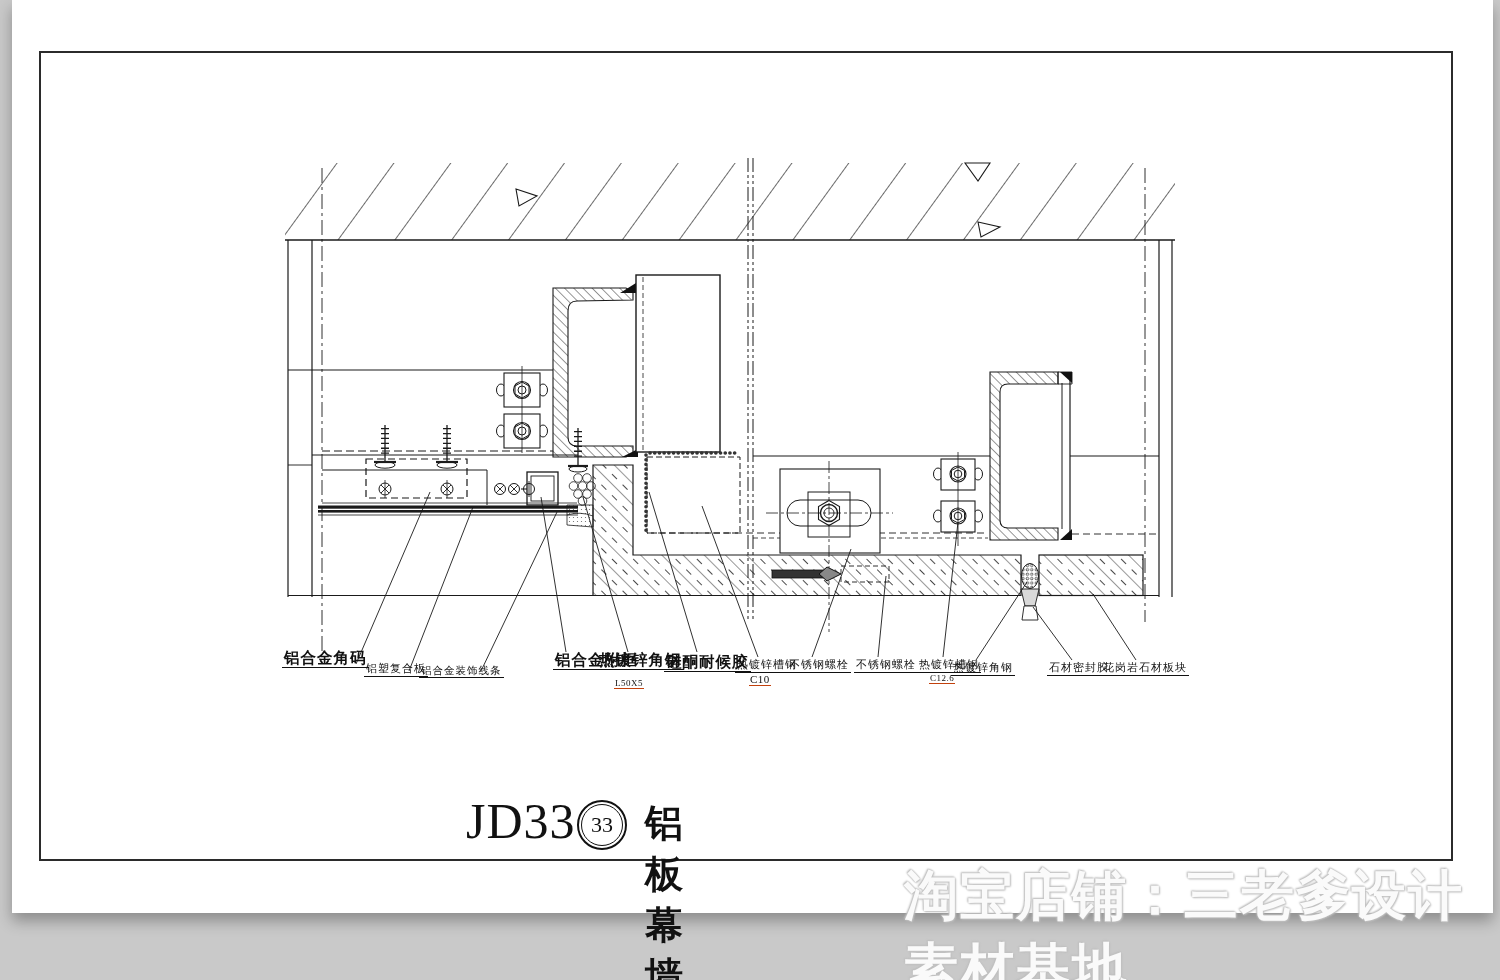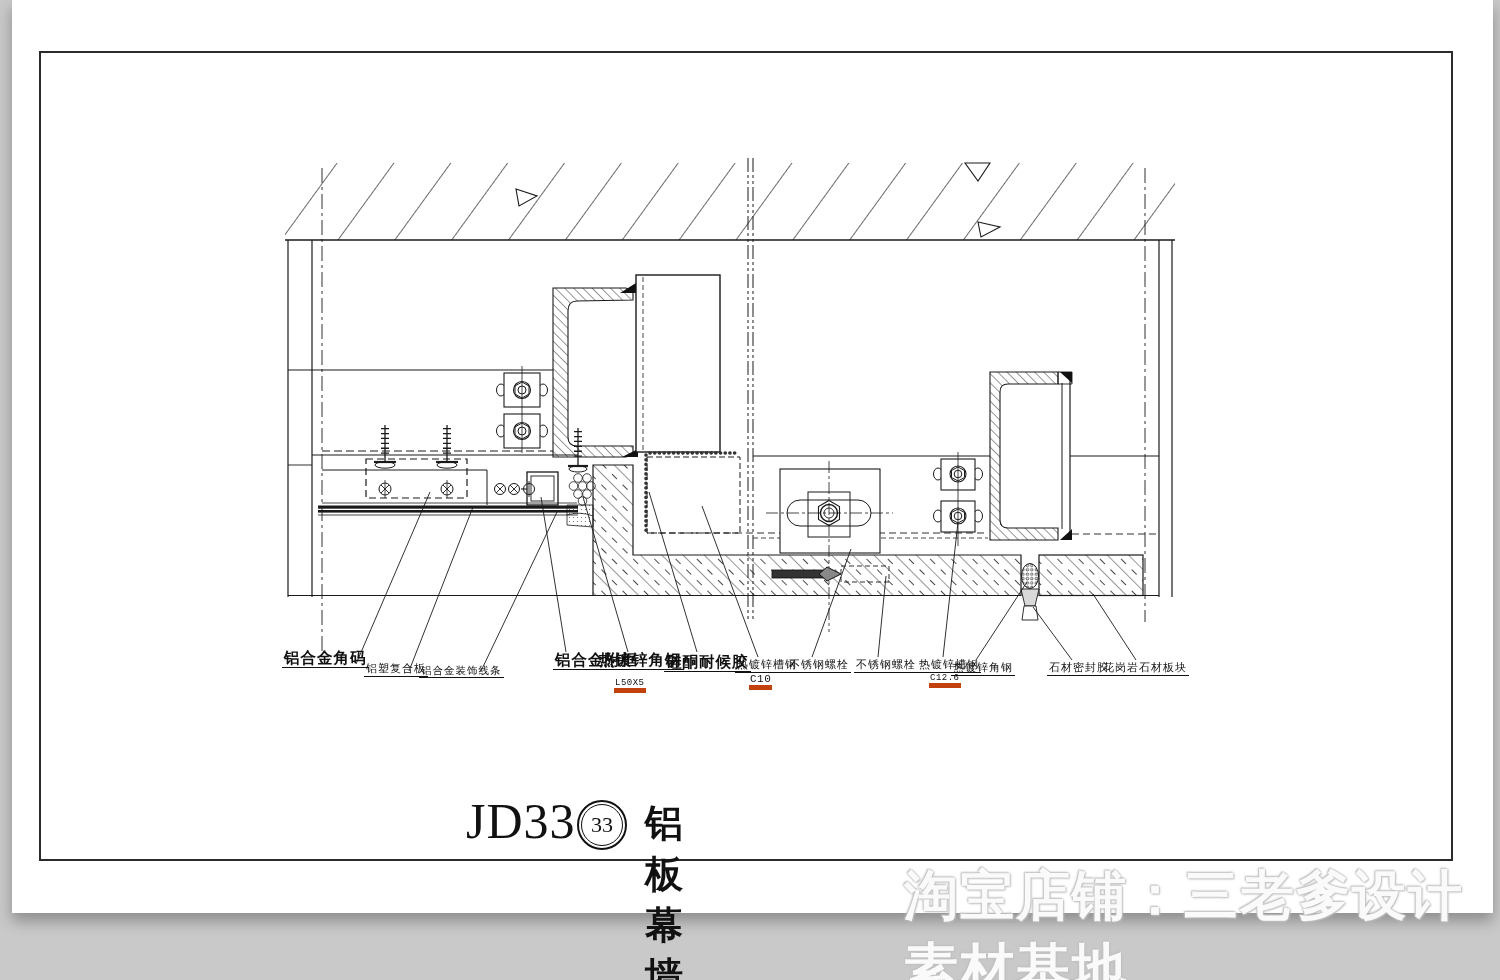--- a/index.html
+++ b/index.html
@@ -16,22 +16,22 @@
   }
   .svg-layer{position:absolute;left:0;top:0;z-index:2;}
   .part-label{
     position:absolute;z-index:3;white-space:nowrap;
     border-bottom:1.6px solid #111;padding:0 2px 1px 2px;
     letter-spacing:1px;line-height:1.05;
   }
   .part-label.big{font-weight:700;}
   .part-sub{
     position:absolute;z-index:3;white-space:nowrap;
-    border-bottom:5px solid #c2410c;padding:0 1px;
-    font-family:Liberation Mono, monospace;letter-spacing:0.5px;
+    border-bottom:1px solid #c2410c;padding:0 1px;
+    font-family:Liberation Serif, serif;letter-spacing:0.5px;
   }
   .title-bar{position:absolute;z-index:3;}
   .title-code{
     position:absolute;left:466px;top:792px;
     font-family:"Liberation Serif","DejaVu Serif",serif;
     font-size:50px;font-weight:500;letter-spacing:1px;
   }
   .title-circle{
     position:absolute;left:577px;top:800px;width:46px;height:46px;
     border:2px solid #111;border-radius:50%;

